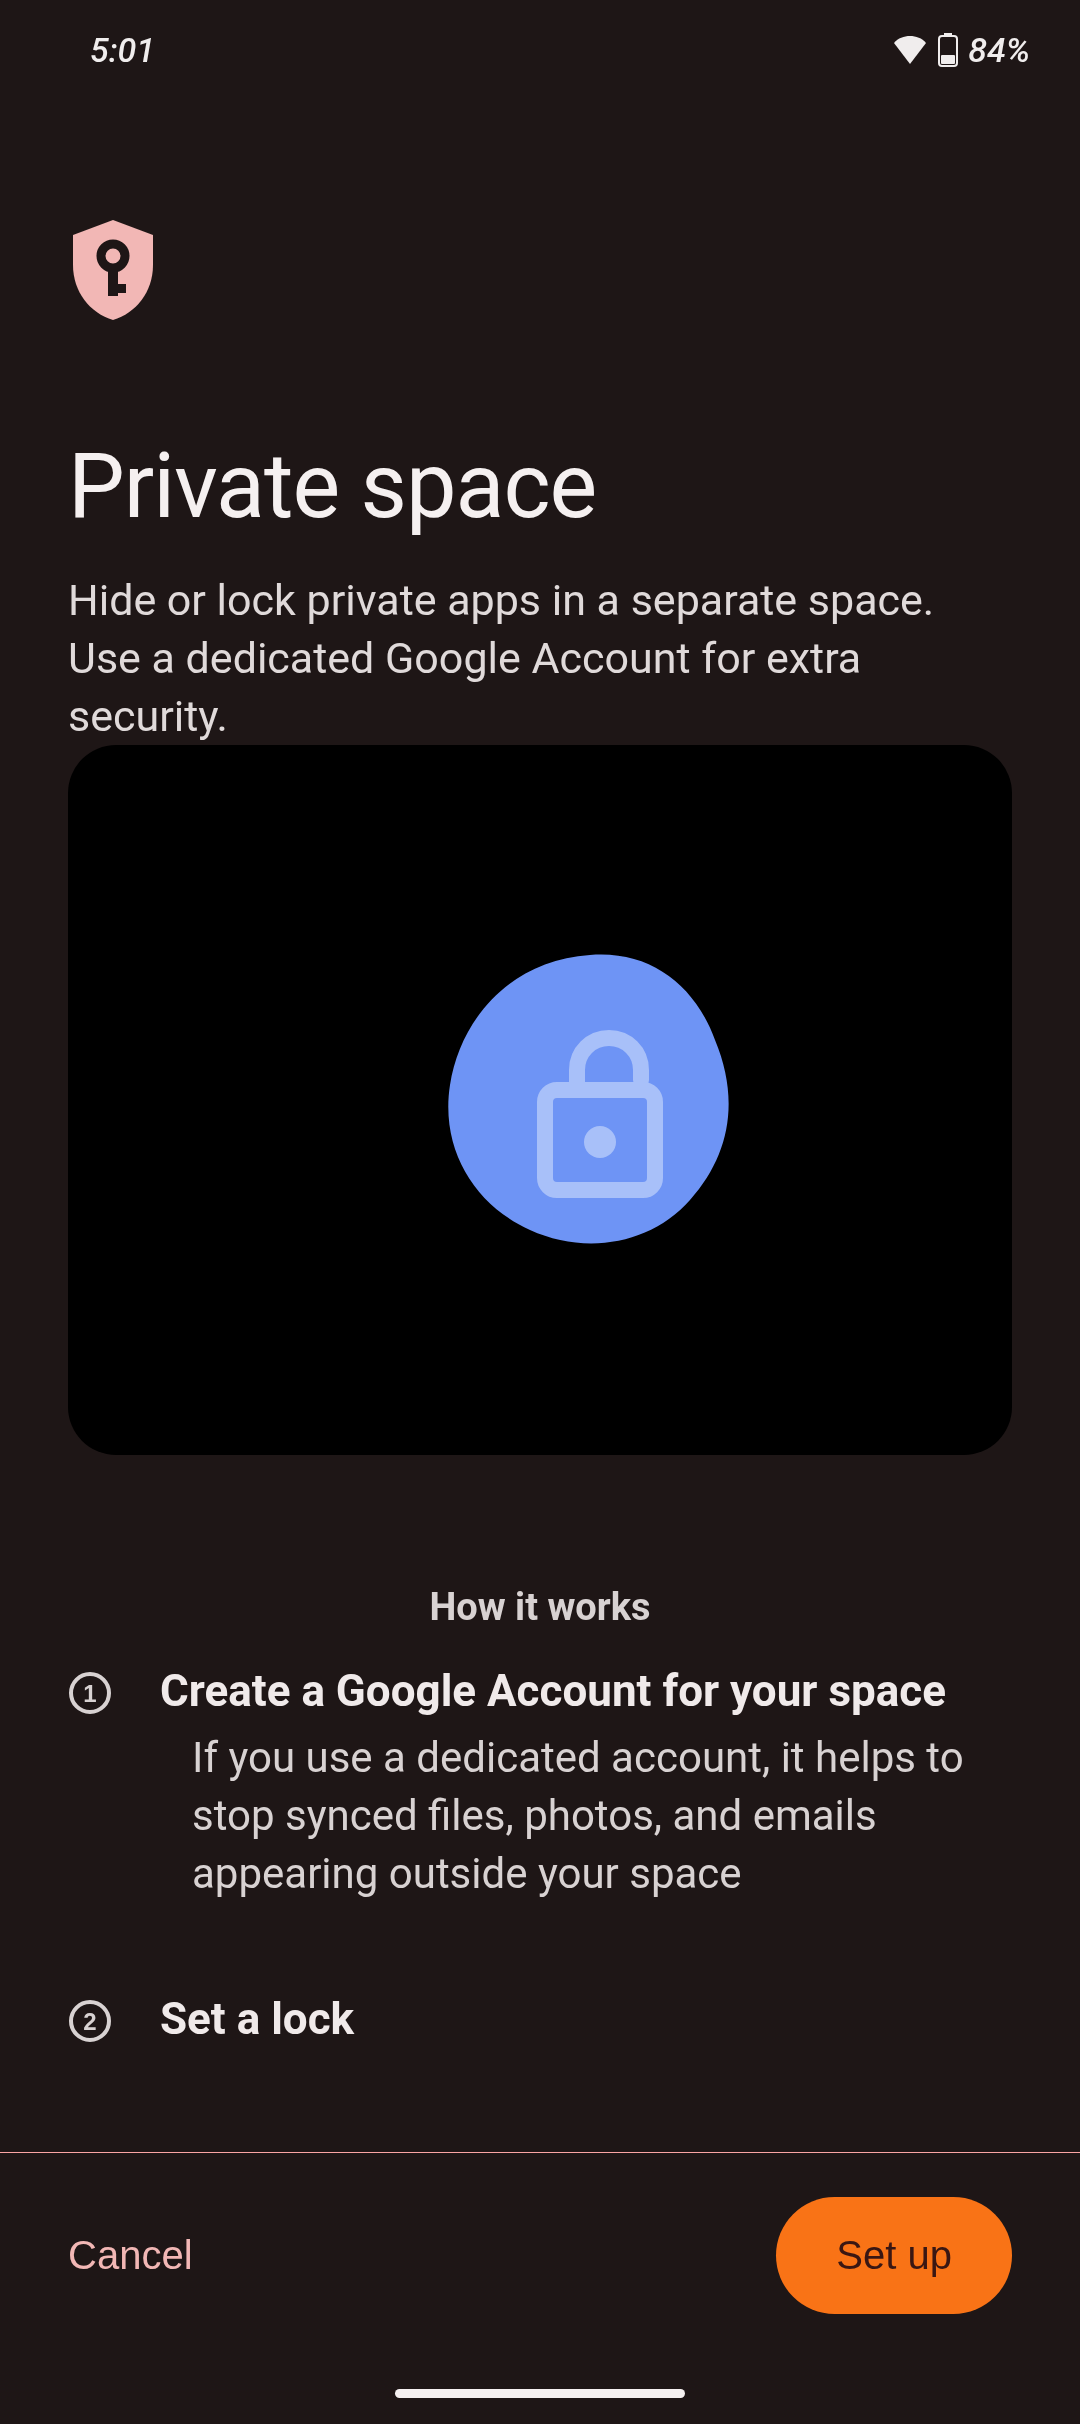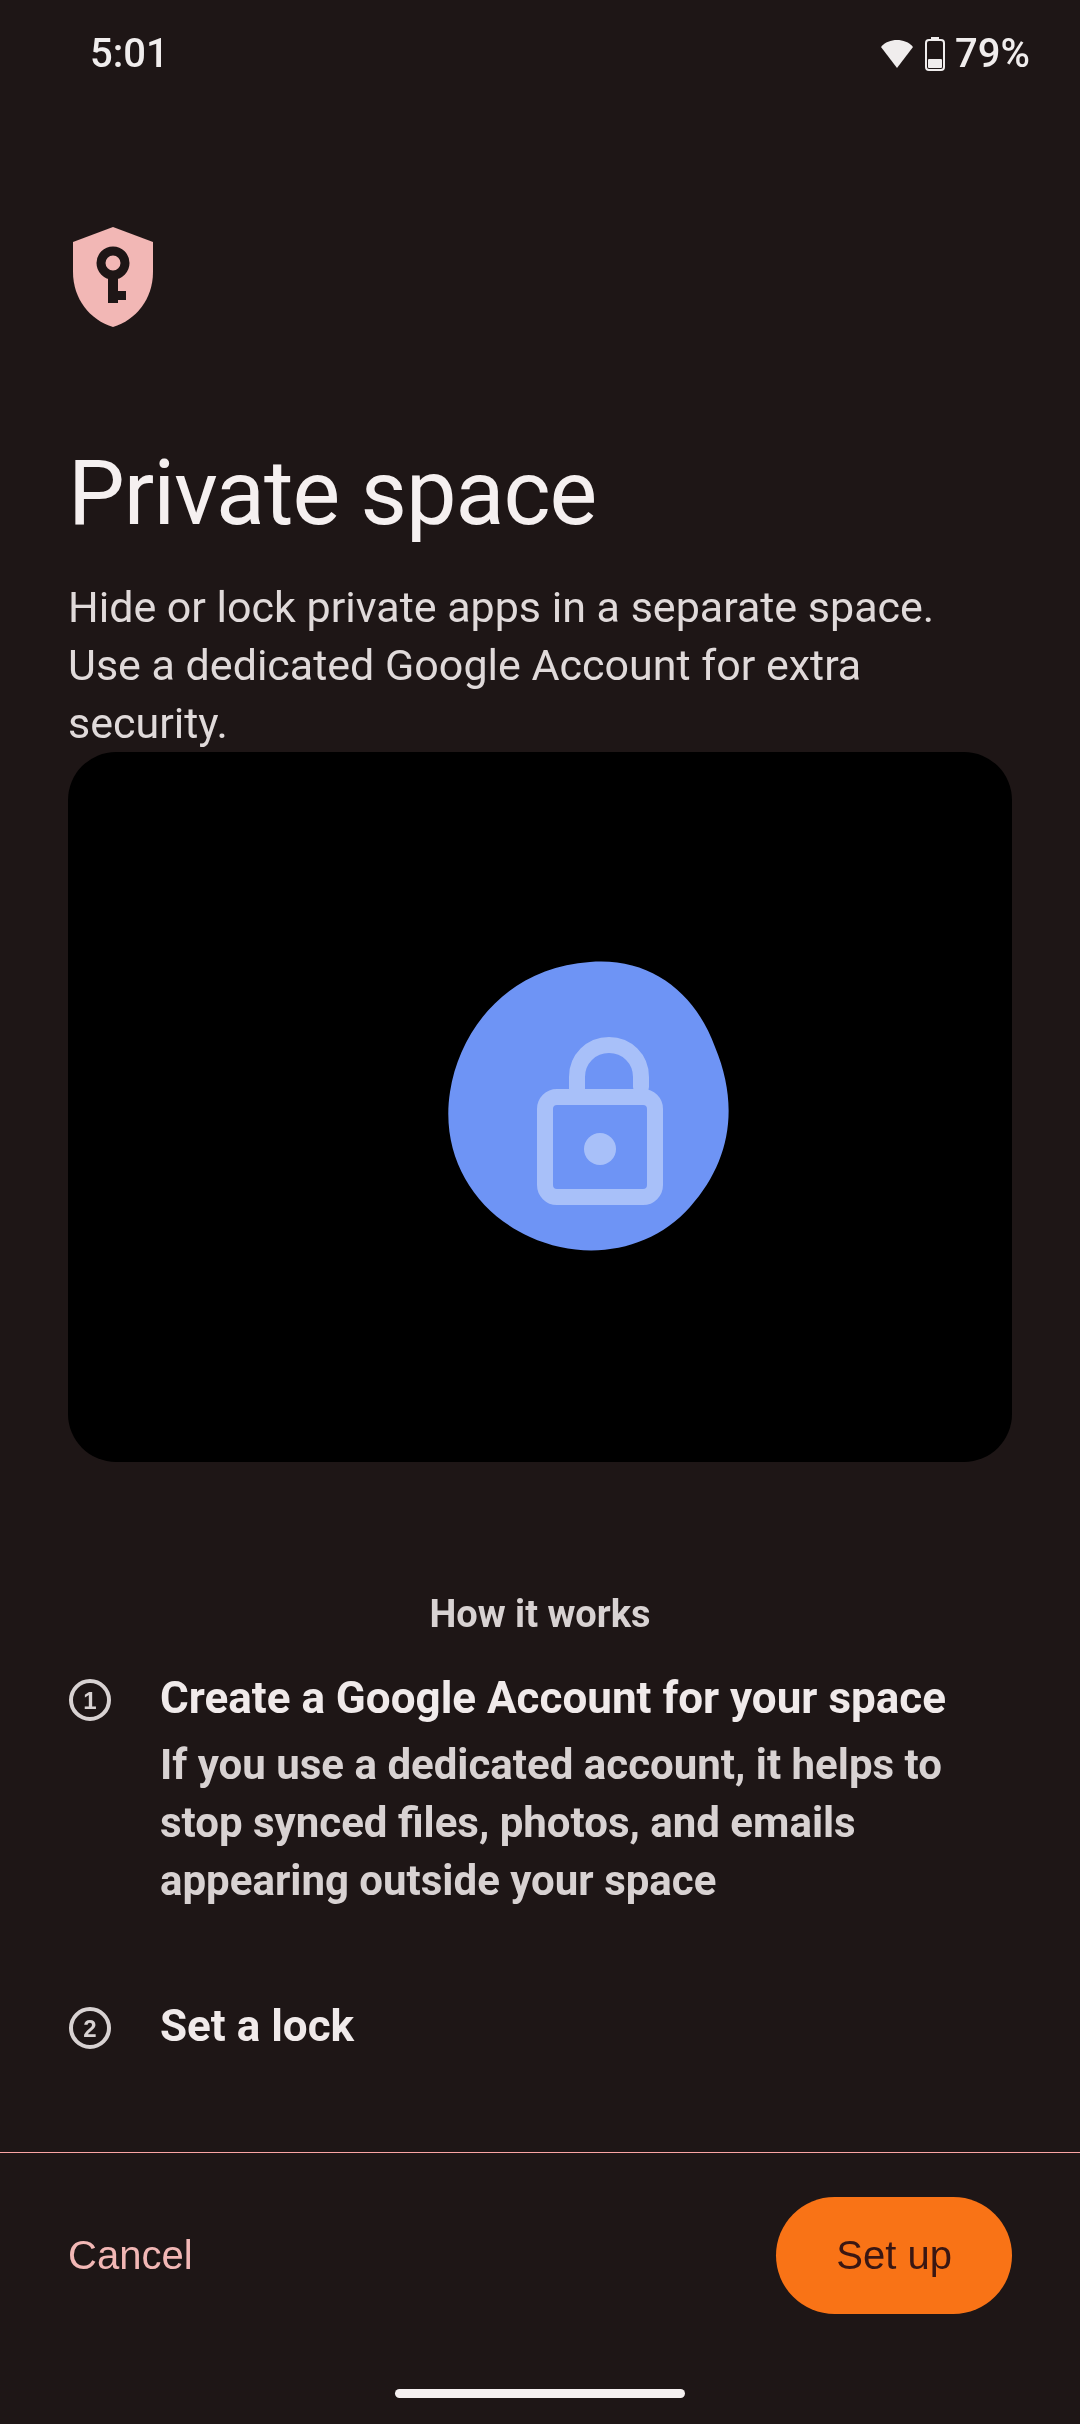--- a/index.html
+++ b/index.html
@@ -14,23 +14,24 @@
       font-family: 'Roboto', 'Segoe UI', sans-serif;
       color: #e5e1e1;
       position: relative;
       overflow: hidden;
     }
     .status-bar {
       display: flex;
       justify-content: space-between;
       align-items: center;
       padding: 30px 50px 20px 90px;
-      font-size: 40px;
+      font-size: 34px;
       font-weight: 500;
       color: #f0eded;
+      font-style: italic;
     }
     .status-right {
       display: flex;
       align-items: center;
       gap: 10px;
     }
     .wifi-icon svg, .battery-icon svg {
       display: block;
     }
     .content {
@@ -91,21 +92,22 @@
     .step-title {
       font-size: 44px;
       font-weight: 700;
       color: #f0eaea;
       margin-bottom: 12px;
     }
     .step-description {
       font-size: 42px;
       line-height: 1.38;
       color: #d8d2d2;
-      font-weight: 700;
+      font-weight: 400;
+      margin-left: 32px;
     }
     .bottom-bar {
       position: absolute;
       bottom: 0;
       left: 0;
       right: 0;
       border-top: 1px solid #fca5a5;
       padding: 44px 68px 110px 68px;
       display: flex;
       justify-content: space-between;
@@ -162,21 +164,21 @@
         <path d="M18 28 L34 7 C30 2 24 0 18 0 C12 0 6 2 2 7 Z" fill="#f0eded"></path>
       </svg>
     </span>
     <span class="battery-icon">
       <svg width="20" height="34" viewBox="0 0 20 34">
         <rect x="6" y="0" width="8" height="3" fill="#f0eded"></rect>
         <rect x="1" y="3" width="18" height="30" rx="3" fill="none" stroke="#f0eded" stroke-width="2"></rect>
         <rect x="3" y="22" width="14" height="9" rx="1" fill="#f0eded"></rect>
       </svg>
     </span>
-    <span>79%</span>
+    <span>84%</span>
   </div>
 </div>
 
 <div class="content">
   <div class="shield-icon">
     <svg width="90" height="100" viewBox="0 0 90 100">
       <path d="M45 0 L85 15 L85 45 C85 72 68 93 45 100 C22 93 5 72 5 45 L5 15 Z" fill="#f2b7b5"></path>
       <circle cx="45" cy="36" r="12" fill="none" stroke="#1e1616" stroke-width="9"></circle>
       <rect x="40" y="44" width="10" height="32" fill="#1e1616"></rect>
       <rect x="40" y="64" width="18" height="9" fill="#1e1616"></rect>

